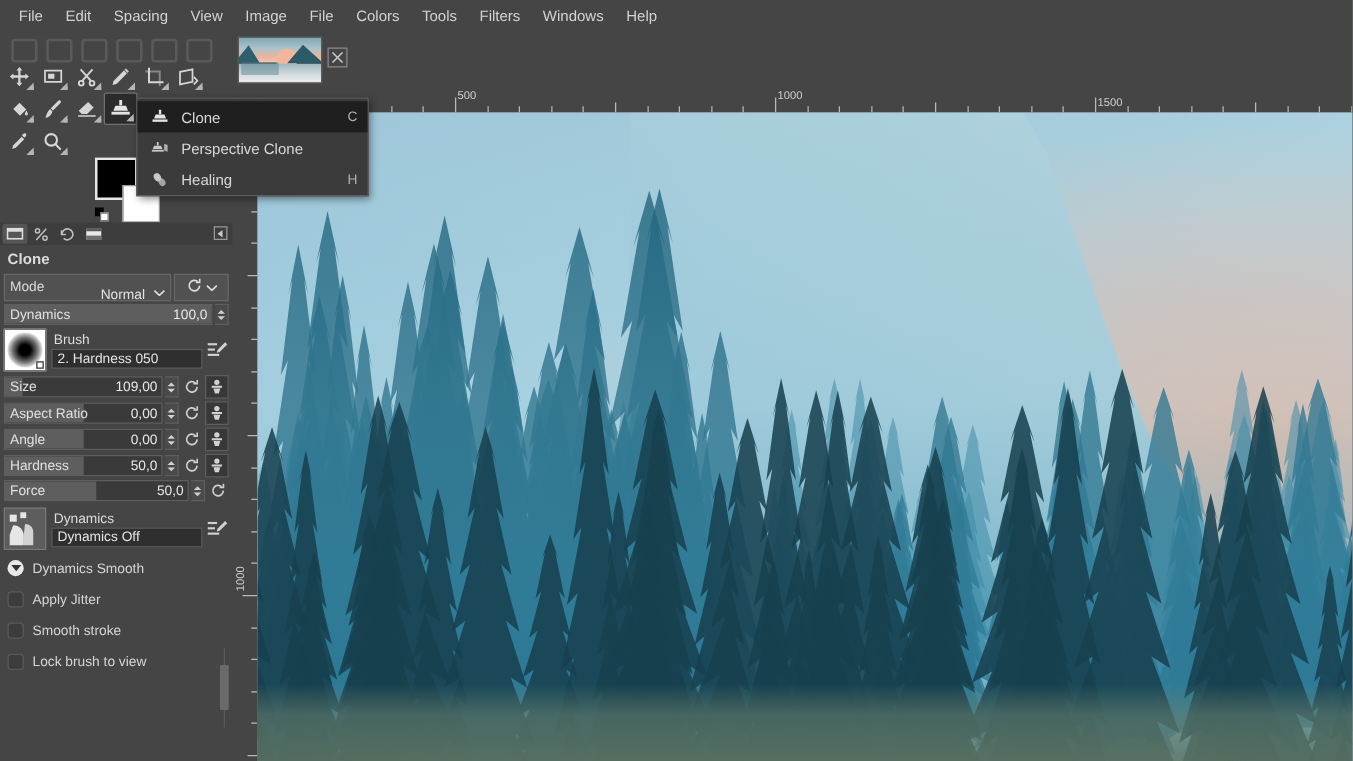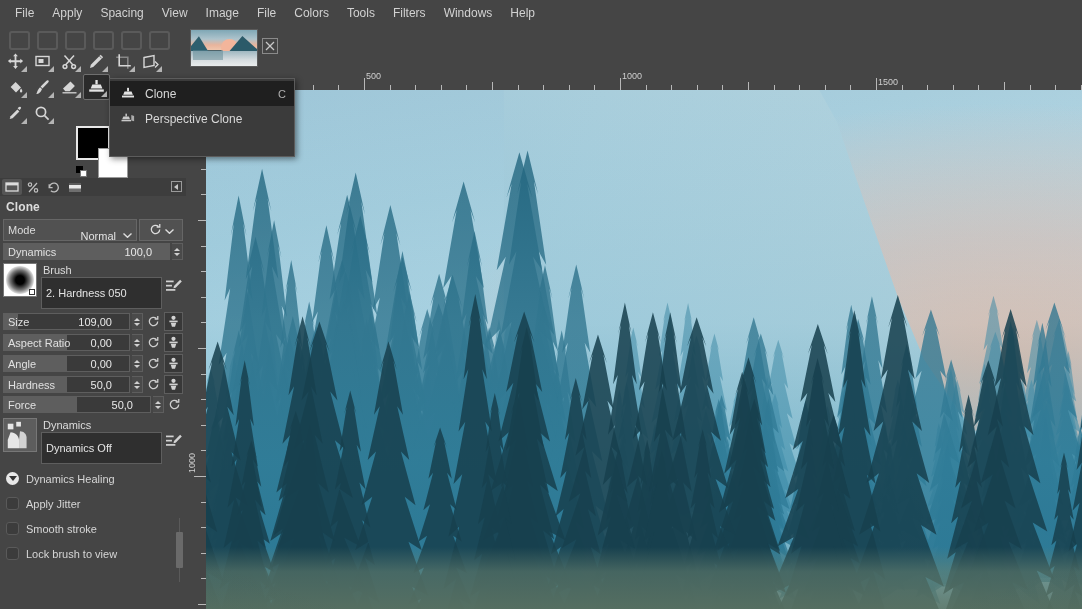--- a/index.html
+++ b/index.html
@@ -145,21 +145,21 @@
     display: flex; align-items: center;
   }
   .slider .fill {
     position: absolute; left: 0; top: 0; bottom: 0; background: #5e5e5e;
   }
   .slider .s-name {
     position: relative; padding-left: 4px; font-size: 11px; color: #e0e0e0;
     z-index: 2; white-space: nowrap;
   }
   .slider .s-val {
-    position: relative; margin-left: auto; padding-right: 17px;
+    position: relative; margin-left: auto; padding-right: 3px;
     font-size: 11px; color: #e8e8e8; z-index: 2;
   }
   .spin {
     width: 11px; height: 17px; background: #4a4a4a; border: 1px solid #5e5e5e;
     border-left: none; display: flex; flex-direction: column;
     align-items: center; justify-content: center; gap: 2px; flex: 0 0 auto;
   }
   .spin i {
     display: block; width: 0; height: 0;
     border-left: 3px solid transparent; border-right: 3px solid transparent;
@@ -183,21 +183,21 @@
     width: 28px; height: 28px; border-radius: 50%;
     background: radial-gradient(circle, #000 22%, rgba(0,0,0,.55) 50%, rgba(255,255,255,0) 76%);
   }
   .res-thumb .corner {
     position: absolute; right: 1px; bottom: 1px; width: 6px; height: 6px;
     background: #fff; border: 1px solid #333;
   }
   .res-mid { flex: 1; display: flex; flex-direction: column; justify-content: center; }
   .res-cap { font-size: 11px; color: #dcdcdc; line-height: 14px; padding-left: 2px; }
   .res-field {
-    height: 32px; background: #2f2f2f; border: 1px solid #5e5e5e;
+    height: 16px; background: #2f2f2f; border: 1px solid #5e5e5e;
     display: flex; align-items: center; padding-left: 4px;
     font-size: 11px; color: #e4e4e4;
   }
 
   
   .chk-row { display: flex; align-items: center; gap: 7px; height: 25px; padding-left: 6px; }
   .chk {
     width: 13px; height: 13px; border-radius: 3px; background: #3c3c3c;
     border: 1px solid #5a5a5a; flex: 0 0 auto;
   }
@@ -298,21 +298,21 @@
     background: radial-gradient(ellipse 130% 110% at 50% 45%, rgba(0,0,0,0) 55%, rgba(10,40,55,.16) 100%);
   }
 </style>
 </head>
 <body>
 
 <div id="app">
 
   <div id="menubar">
     <div class="menu-item">File</div>
-    <div class="menu-item">Apply</div>
+    <div class="menu-item">Edit</div>
     <div class="menu-item">Spacing</div>
     <div class="menu-item">View</div>
     <div class="menu-item">Image</div>
     <div class="menu-item">File</div>
     <div class="menu-item">Colors</div>
     <div class="menu-item">Tools</div>
     <div class="menu-item">Filters</div>
     <div class="menu-item">Windows</div>
     <div class="menu-item">Help</div>
   </div>
@@ -478,20 +478,32 @@
             <g fill="#c9c9c9">
           <rect x="5.4" y="2" width="1.8" height="3.4"></rect>
           <path d="M2.8 5.6h6.8l1.3 3.2H1.5z"></path>
           <rect x="0.6" y="9.5" width="11.6" height="1.8"></rect>
           <path d="M12.5 3.6l3.4 1.3v6.4l-3.4-1.1z" opacity=".8"></path>
             </g>
           </svg>
       </span>
       <span class="tm-label">Perspective Clone</span>
       <span class="tm-accel"></span>
+    </div>
+    <div class="tm-item">
+      <span class="tm-ic">
+        <svg width="14" height="14" viewBox="0 0 17 17">
+            <g fill="#c9c9c9">
+          <ellipse cx="6" cy="5.8" rx="3.3" ry="4.2" transform="rotate(-35 6 5.8)"></ellipse>
+          <ellipse cx="10.4" cy="10.6" rx="3.1" ry="4" transform="rotate(-35 10.4 10.6)" opacity=".75"></ellipse>
+            </g>
+          </svg>
+      </span>
+      <span class="tm-label">Healing</span>
+      <span class="tm-accel">H</span>
     </div>
   </div>
 
   <div id="dock">
 
     <div id="dock-tabs">
       <div class="dock-tab active">
         <svg width="14" height="13" viewBox="0 0 14 13">
             <rect x="1" y="2" width="12" height="8" fill="none" stroke="#dcdcdc" stroke-width="1.3"></rect>
             <rect x="1" y="2" width="12" height="2.4" fill="#dcdcdc"></rect>
@@ -745,21 +757,21 @@
               <rect x="0" y="7" width="7" height="2"></rect>
               <rect x="0" y="12" width="11" height="2"></rect>
           <path d="M16.6 1.2l2 2-7.2 7.2-2.6.6.6-2.6z"></path>
             </g>
           </svg>
       </div>
     </div>
 
     <div class="chk-row">
       <span class="exp"></span>
-      <span class="chk-label">Dynamics Healing</span>
+      <span class="chk-label">Dynamics Smooth</span>
     </div>
     <div class="chk-row">
       <span class="chk"></span>
       <span class="chk-label">Apply Jitter</span>
     </div>
     <div class="chk-row">
       <span class="chk"></span>
       <span class="chk-label">Smooth stroke</span>
     </div>
     <div class="chk-row">

